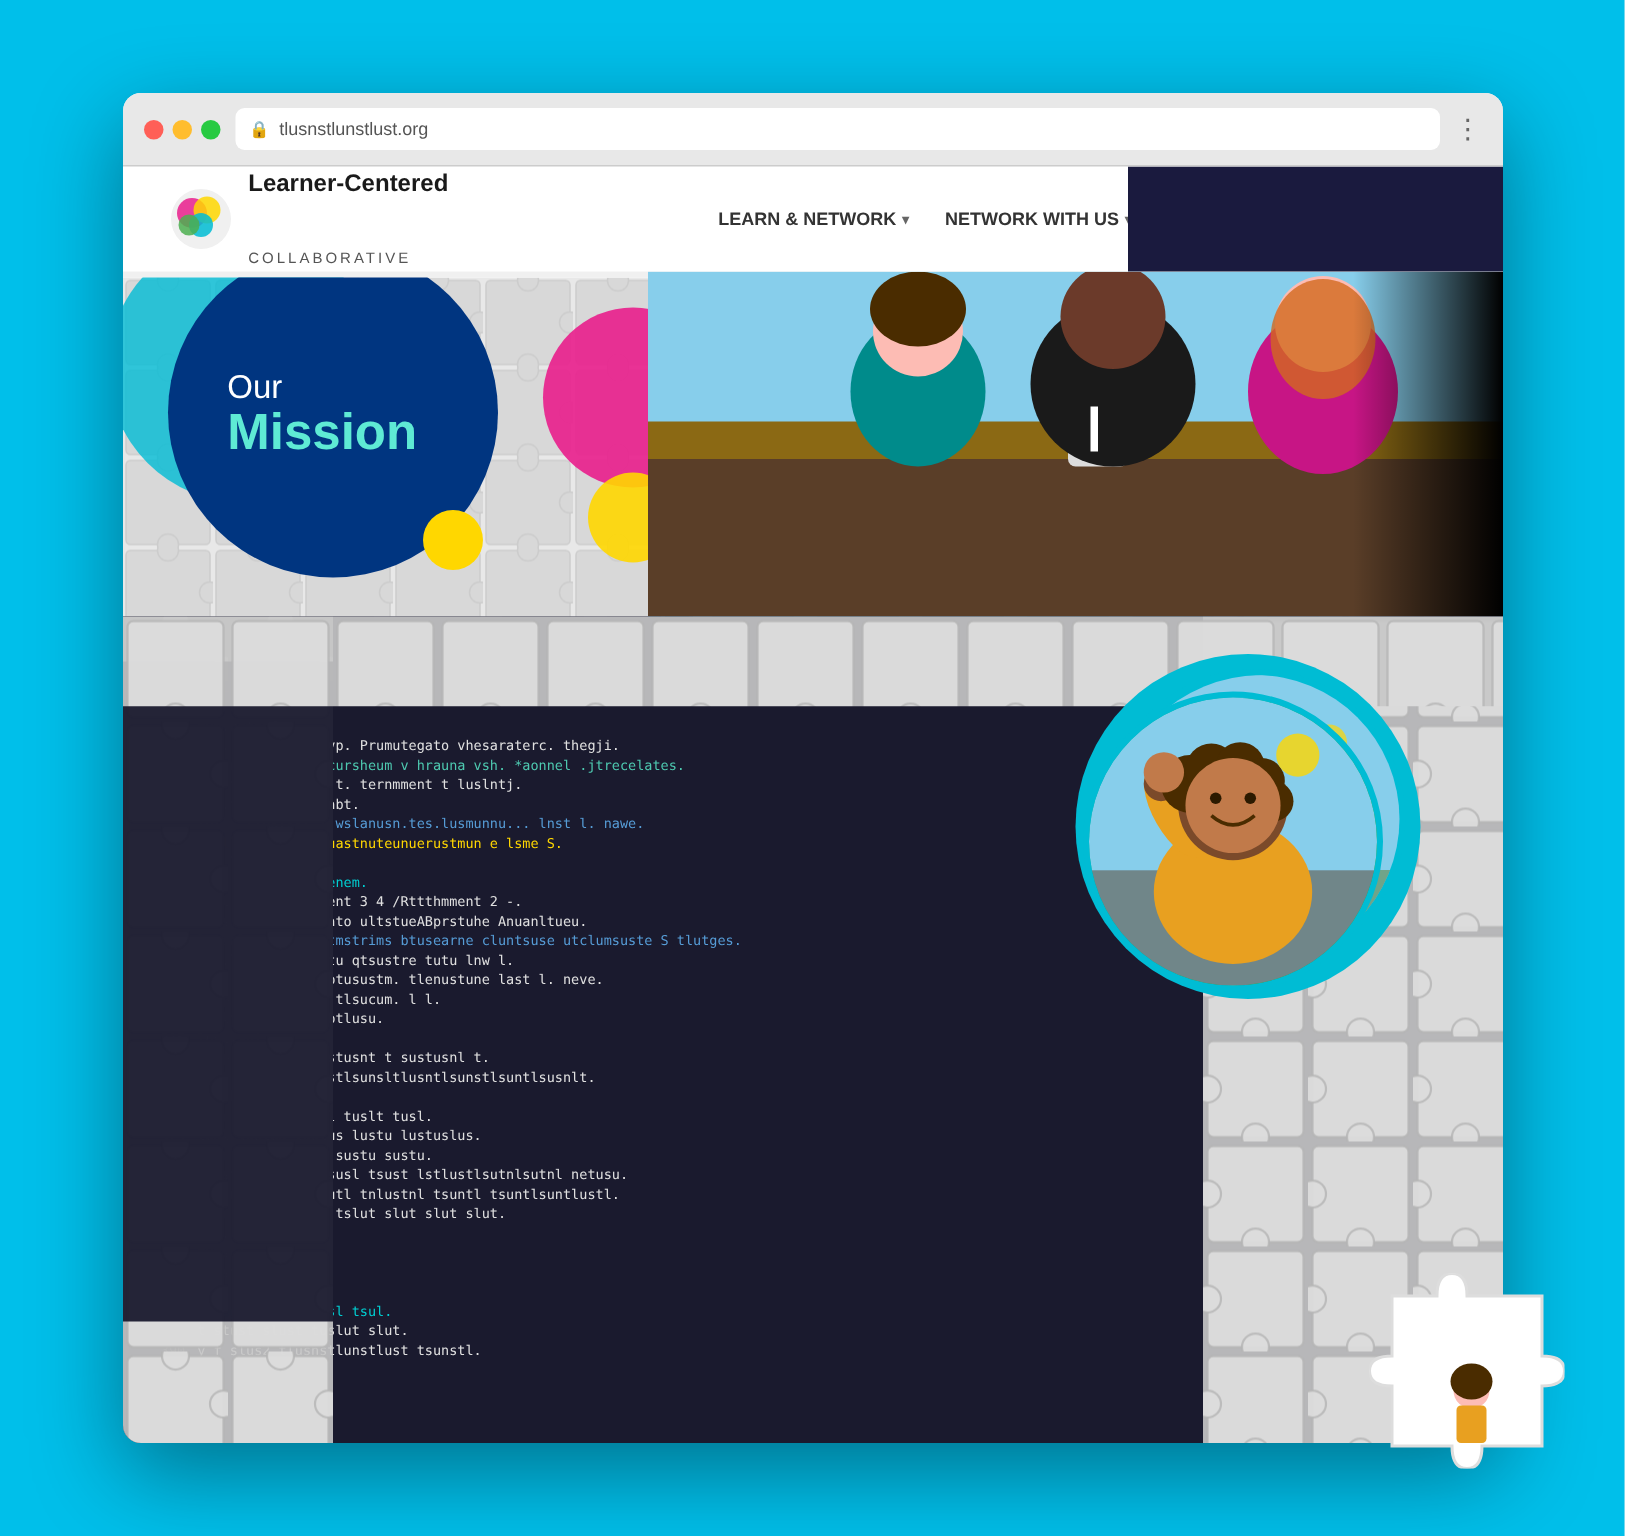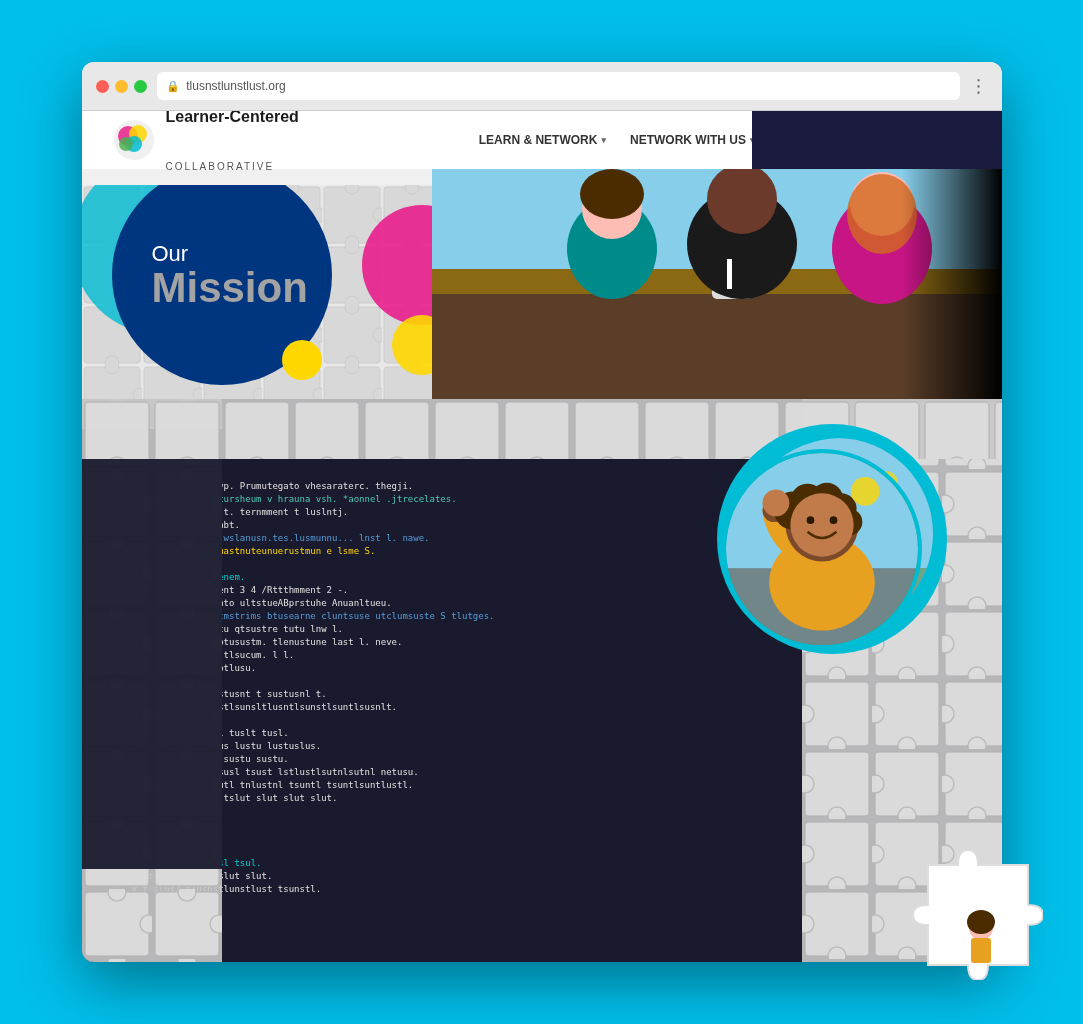--- a/index.html
+++ b/index.html
@@ -86,21 +86,21 @@
       overflow: hidden;
       display: flex;
       flex-direction: column;
       position: relative;
     }
 
     
     .nav-bar {
       background: white;
       padding: 0 30px;
-      height: 58px;
+      height: 70px;
       display: flex;
       align-items: center;
       gap: 20px;
       flex-shrink: 0;
       position: relative;
       z-index: 10;
     }
 
     .logo-area {
       display: flex;
@@ -179,21 +179,21 @@
     .hero-section {
       height: 230px;
       position: relative;
       overflow: hidden;
       flex-shrink: 0;
     }
 
     .hero-left {
       position: absolute;
       left: 0;
-      top: 16px;
+      top: 4px;
       width: 380px;
       height: 100%;
       background: #f5f5f5;
       overflow: hidden;
     }
 
     .hero-circle {
       position: absolute;
       width: 220px;
       height: 220px;
@@ -207,22 +207,22 @@
       padding-left: 40px;
     }
 
     .hero-our {
       font-size: 22px;
       color: white;
       font-weight: 400;
     }
 
     .hero-mission {
-      font-size: 42px;
-      color: #a3a3a3;
+      font-size: 34px;
+      color: #5eead4;
       font-weight: 800;
       line-height: 1;
     }
 
     
     .blob-teal {
       position: absolute;
       width: 180px;
       height: 180px;
       background: #00BCD4;

